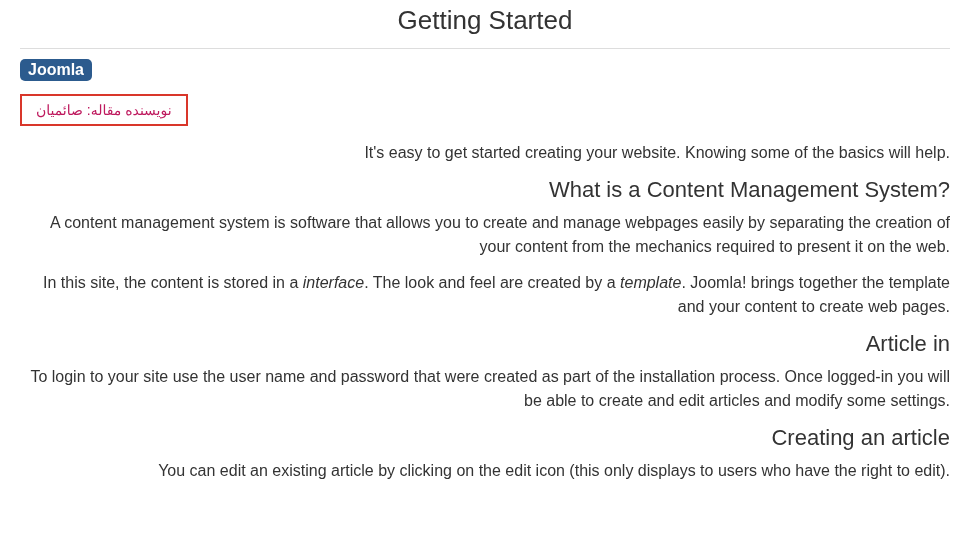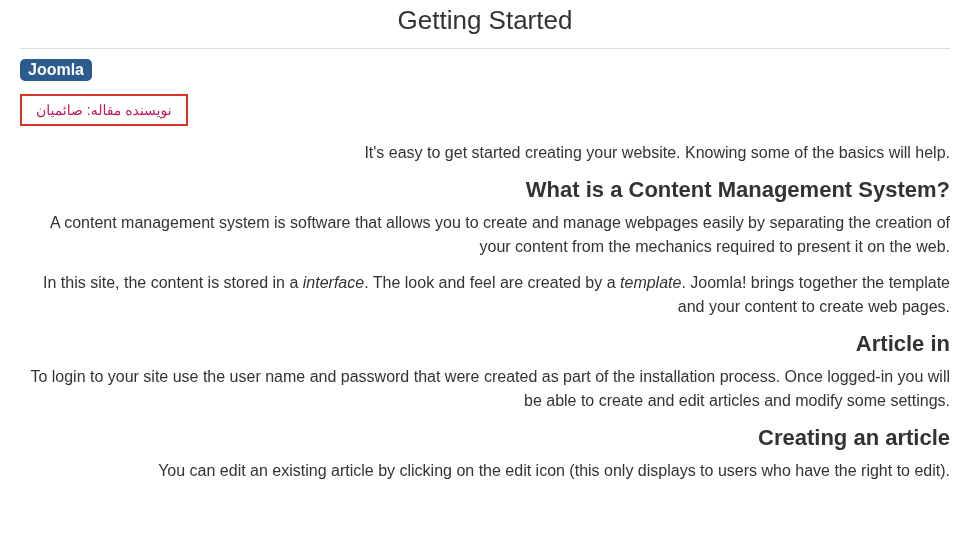--- a/index.html
+++ b/index.html
@@ -73,21 +73,21 @@
     .content p {
       font-size: 16px;
       line-height: 1.5;
       color: #333;
       margin-bottom: 12px;
       direction: ltr;
       text-align: right;
     }
     .content h2 {
       font-size: 22px;
-      font-weight: bold;
+      font-weight: normal;
       color: #333;
       margin: 10px 0 8px 0;
       direction: ltr;
     }
     .content em {
       font-style: italic;
     }
   </style>
 </head>
 <body>

